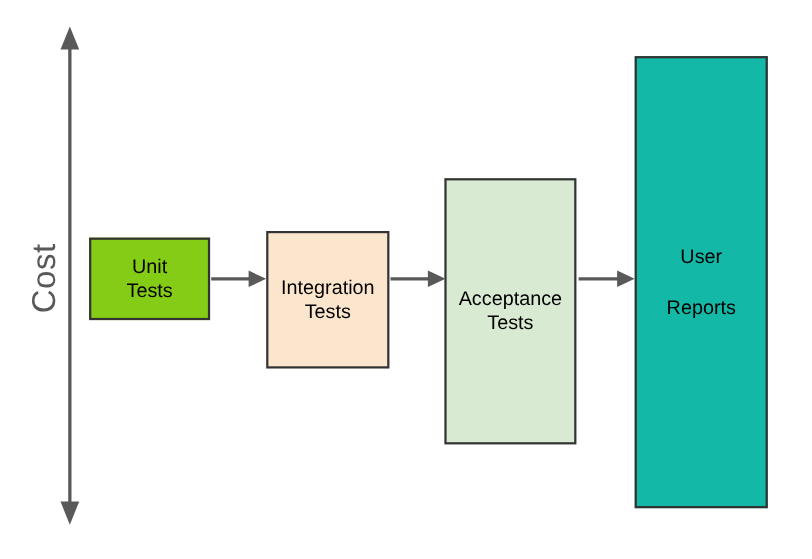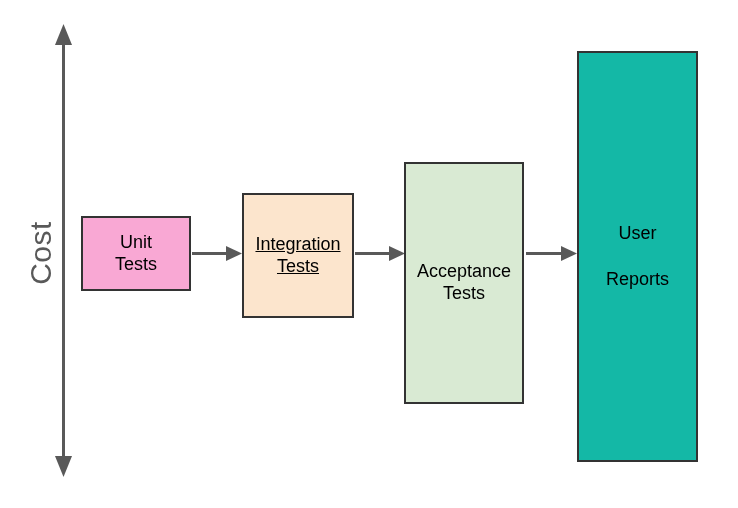--- a/index.html
+++ b/index.html
@@ -41,21 +41,21 @@
     justify-content: center;
     text-align: center;
     font-size: 18px;
     line-height: 1.2;
   }
   .node .label-line {
     display: block;
     white-space: nowrap;
   }
   .node-unit        { left: 81px;  top: 216px; width: 110px; height: 75px;  }
-  .node-integration { left: 242px; top: 193px; width: 112px; height: 125px; text-decoration: underline; }
+  .node-integration { left: 242px; top: 210px; width: 112px; height: 125px; }
   .node-acceptance  { left: 404px; top: 134px; width: 120px; height: 242px; }
   .node-user        { left: 577px; top: 51px;  width: 121px; height: 411px; }
 </style>
 </head>
 <body>
 
 <div class="canvas" style="background: rgb(255, 255, 255);">
 
   <svg class="overlay" viewBox="0 0 738 508" xmlns="http://www.w3.org/2000/svg" aria-hidden="true">
 
@@ -76,21 +76,21 @@
     </g>
 
     <g>
       <line class="arrow-stroke" x1="526" y1="253.5" x2="563" y2="253.5" stroke-width="3" stroke="#595959"></line>
       <polygon class="arrow-head" points="577,253.5 561,246 561,261" fill="#595959"></polygon>
     </g>
   </svg>
 
   <div class="axis-label" style="color: rgb(89, 89, 89);">Cost</div>
 
-  <div class="node node-unit" style="background-color: #f9a8d4; border-color: rgb(51, 51, 51); color: rgb(0, 0, 0);">
+  <div class="node node-unit" style="background-color: #84cc16; border-color: rgb(51, 51, 51); color: rgb(0, 0, 0);">
     <span class="label-line">Unit</span>
     <span class="label-line">Tests</span>
   </div>
 
   <div class="node node-integration" style="background-color: rgb(252, 229, 205); border-color: rgb(51, 51, 51); color: rgb(0, 0, 0);">
     <span class="label-line">Integration</span>
     <span class="label-line">Tests</span>
   </div>
 
   <div class="node node-acceptance" style="background-color: rgb(217, 234, 211); border-color: rgb(51, 51, 51); color: rgb(0, 0, 0); margin-top: 28px;">

